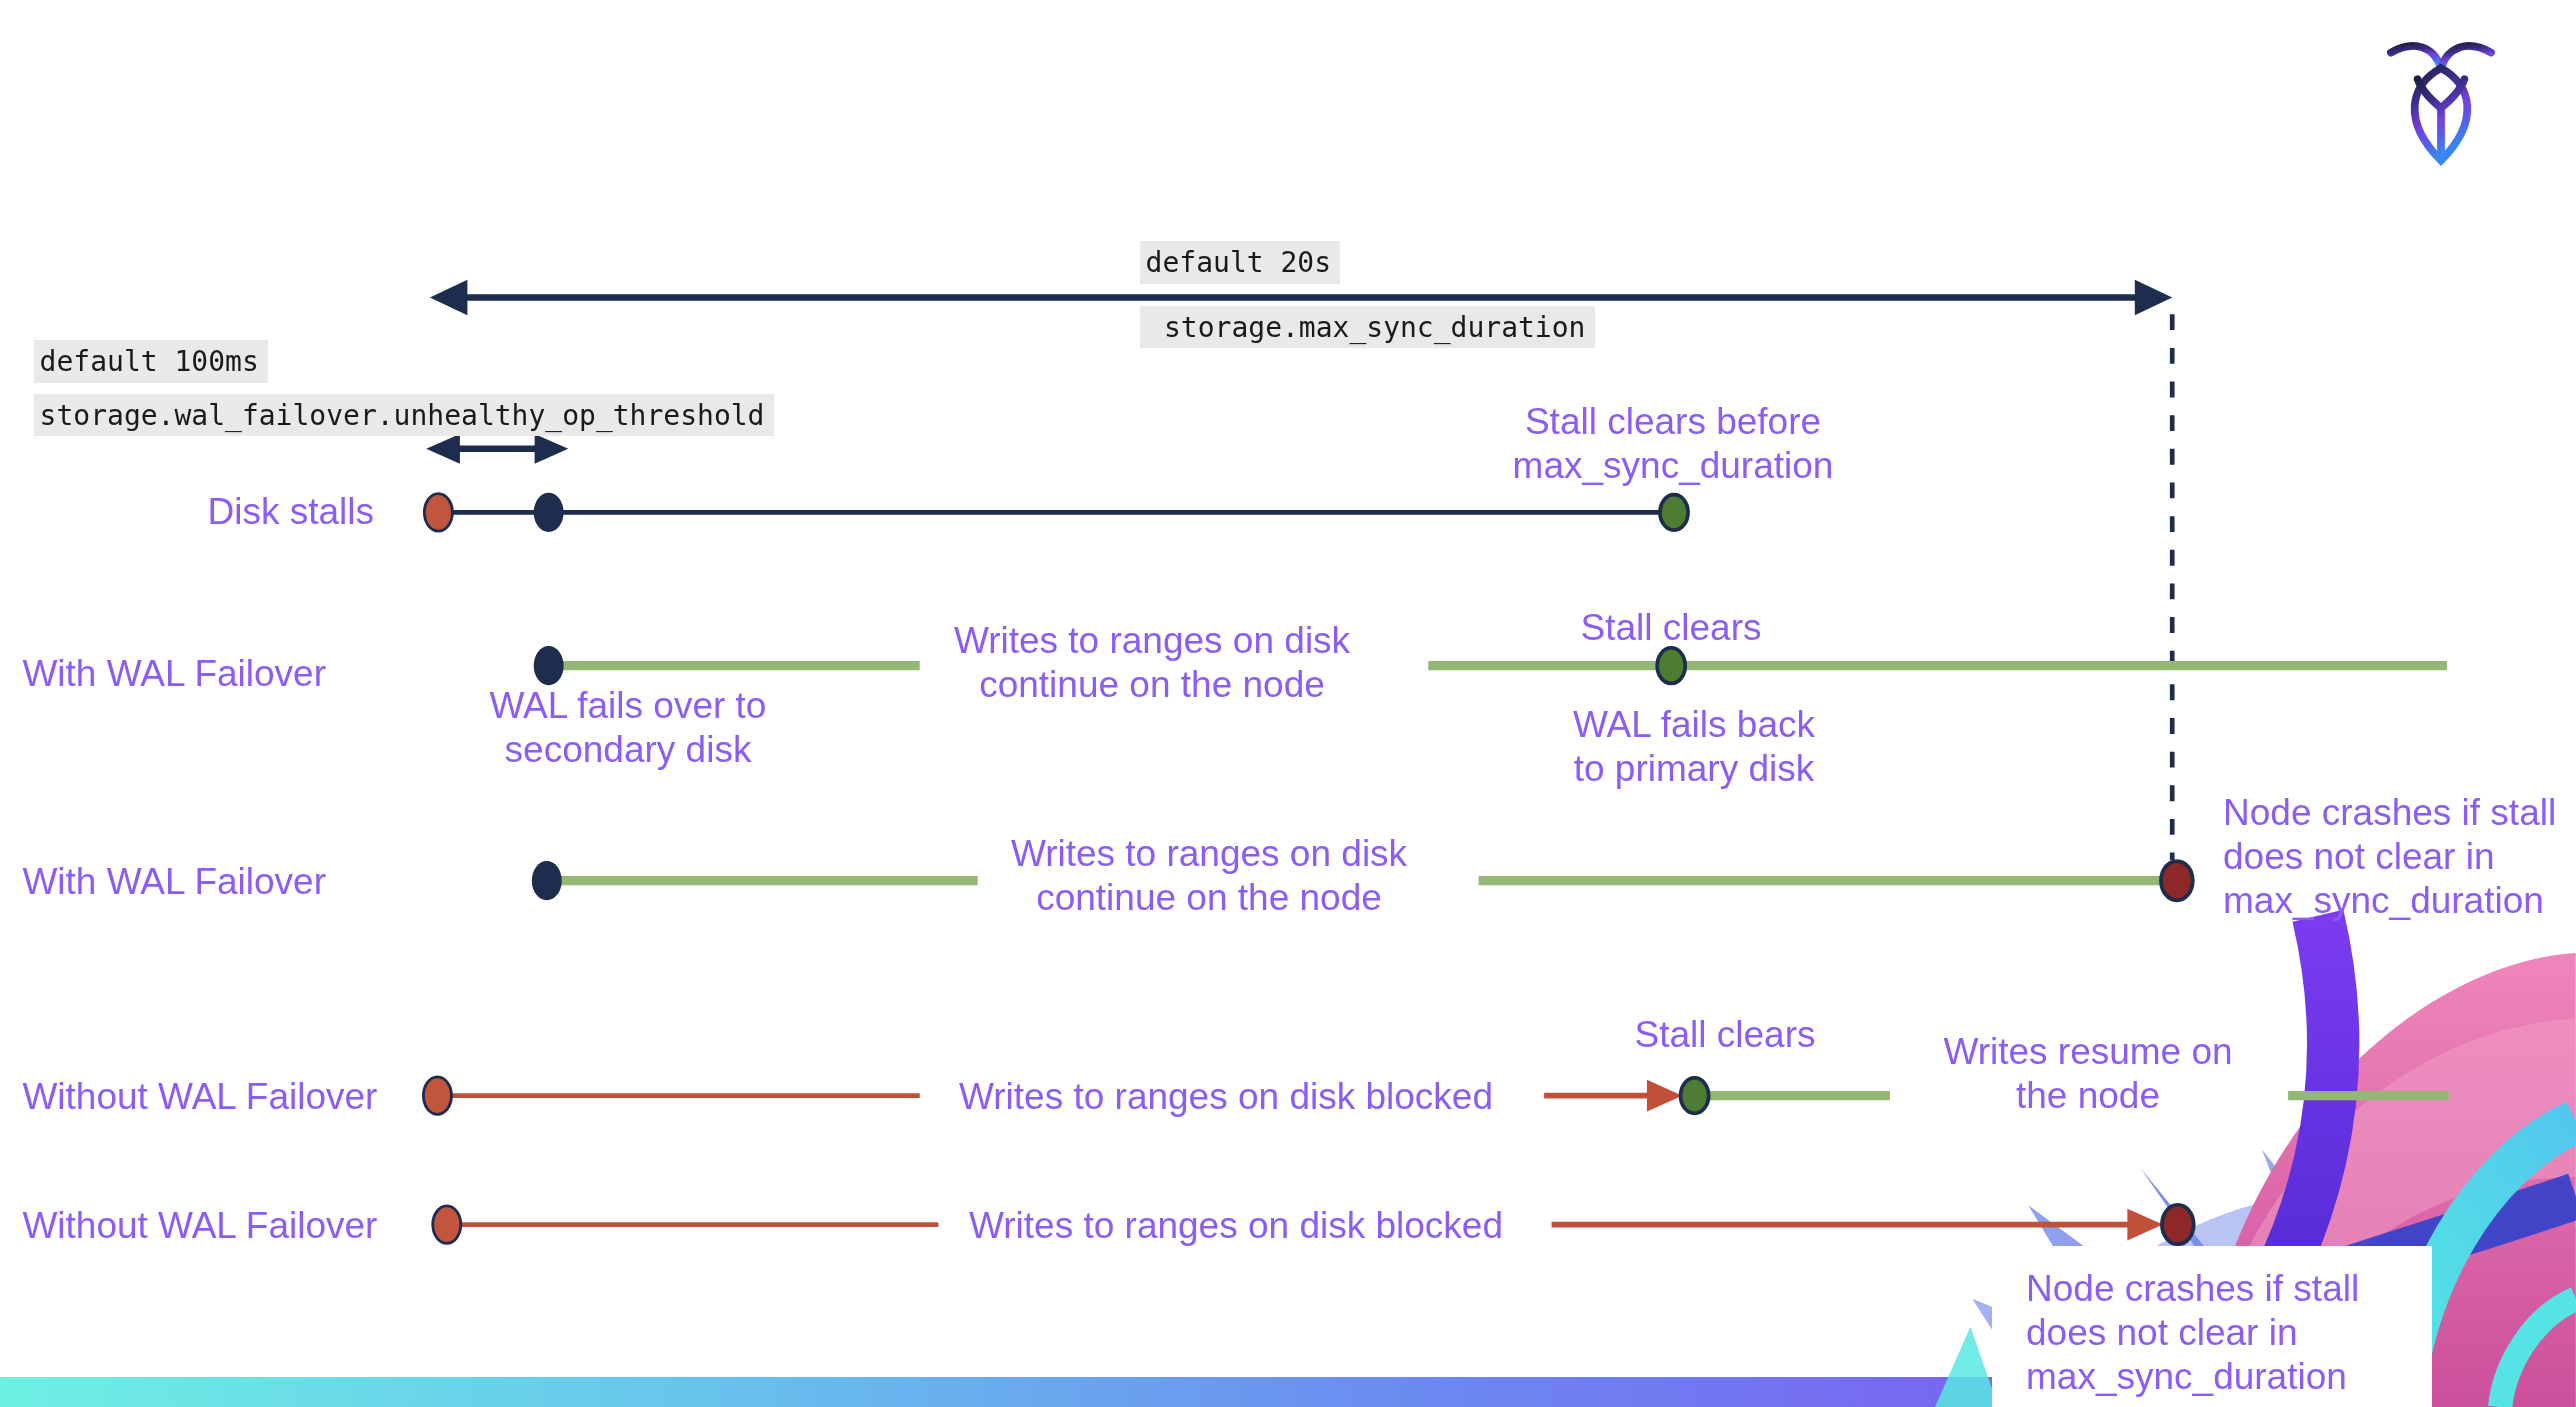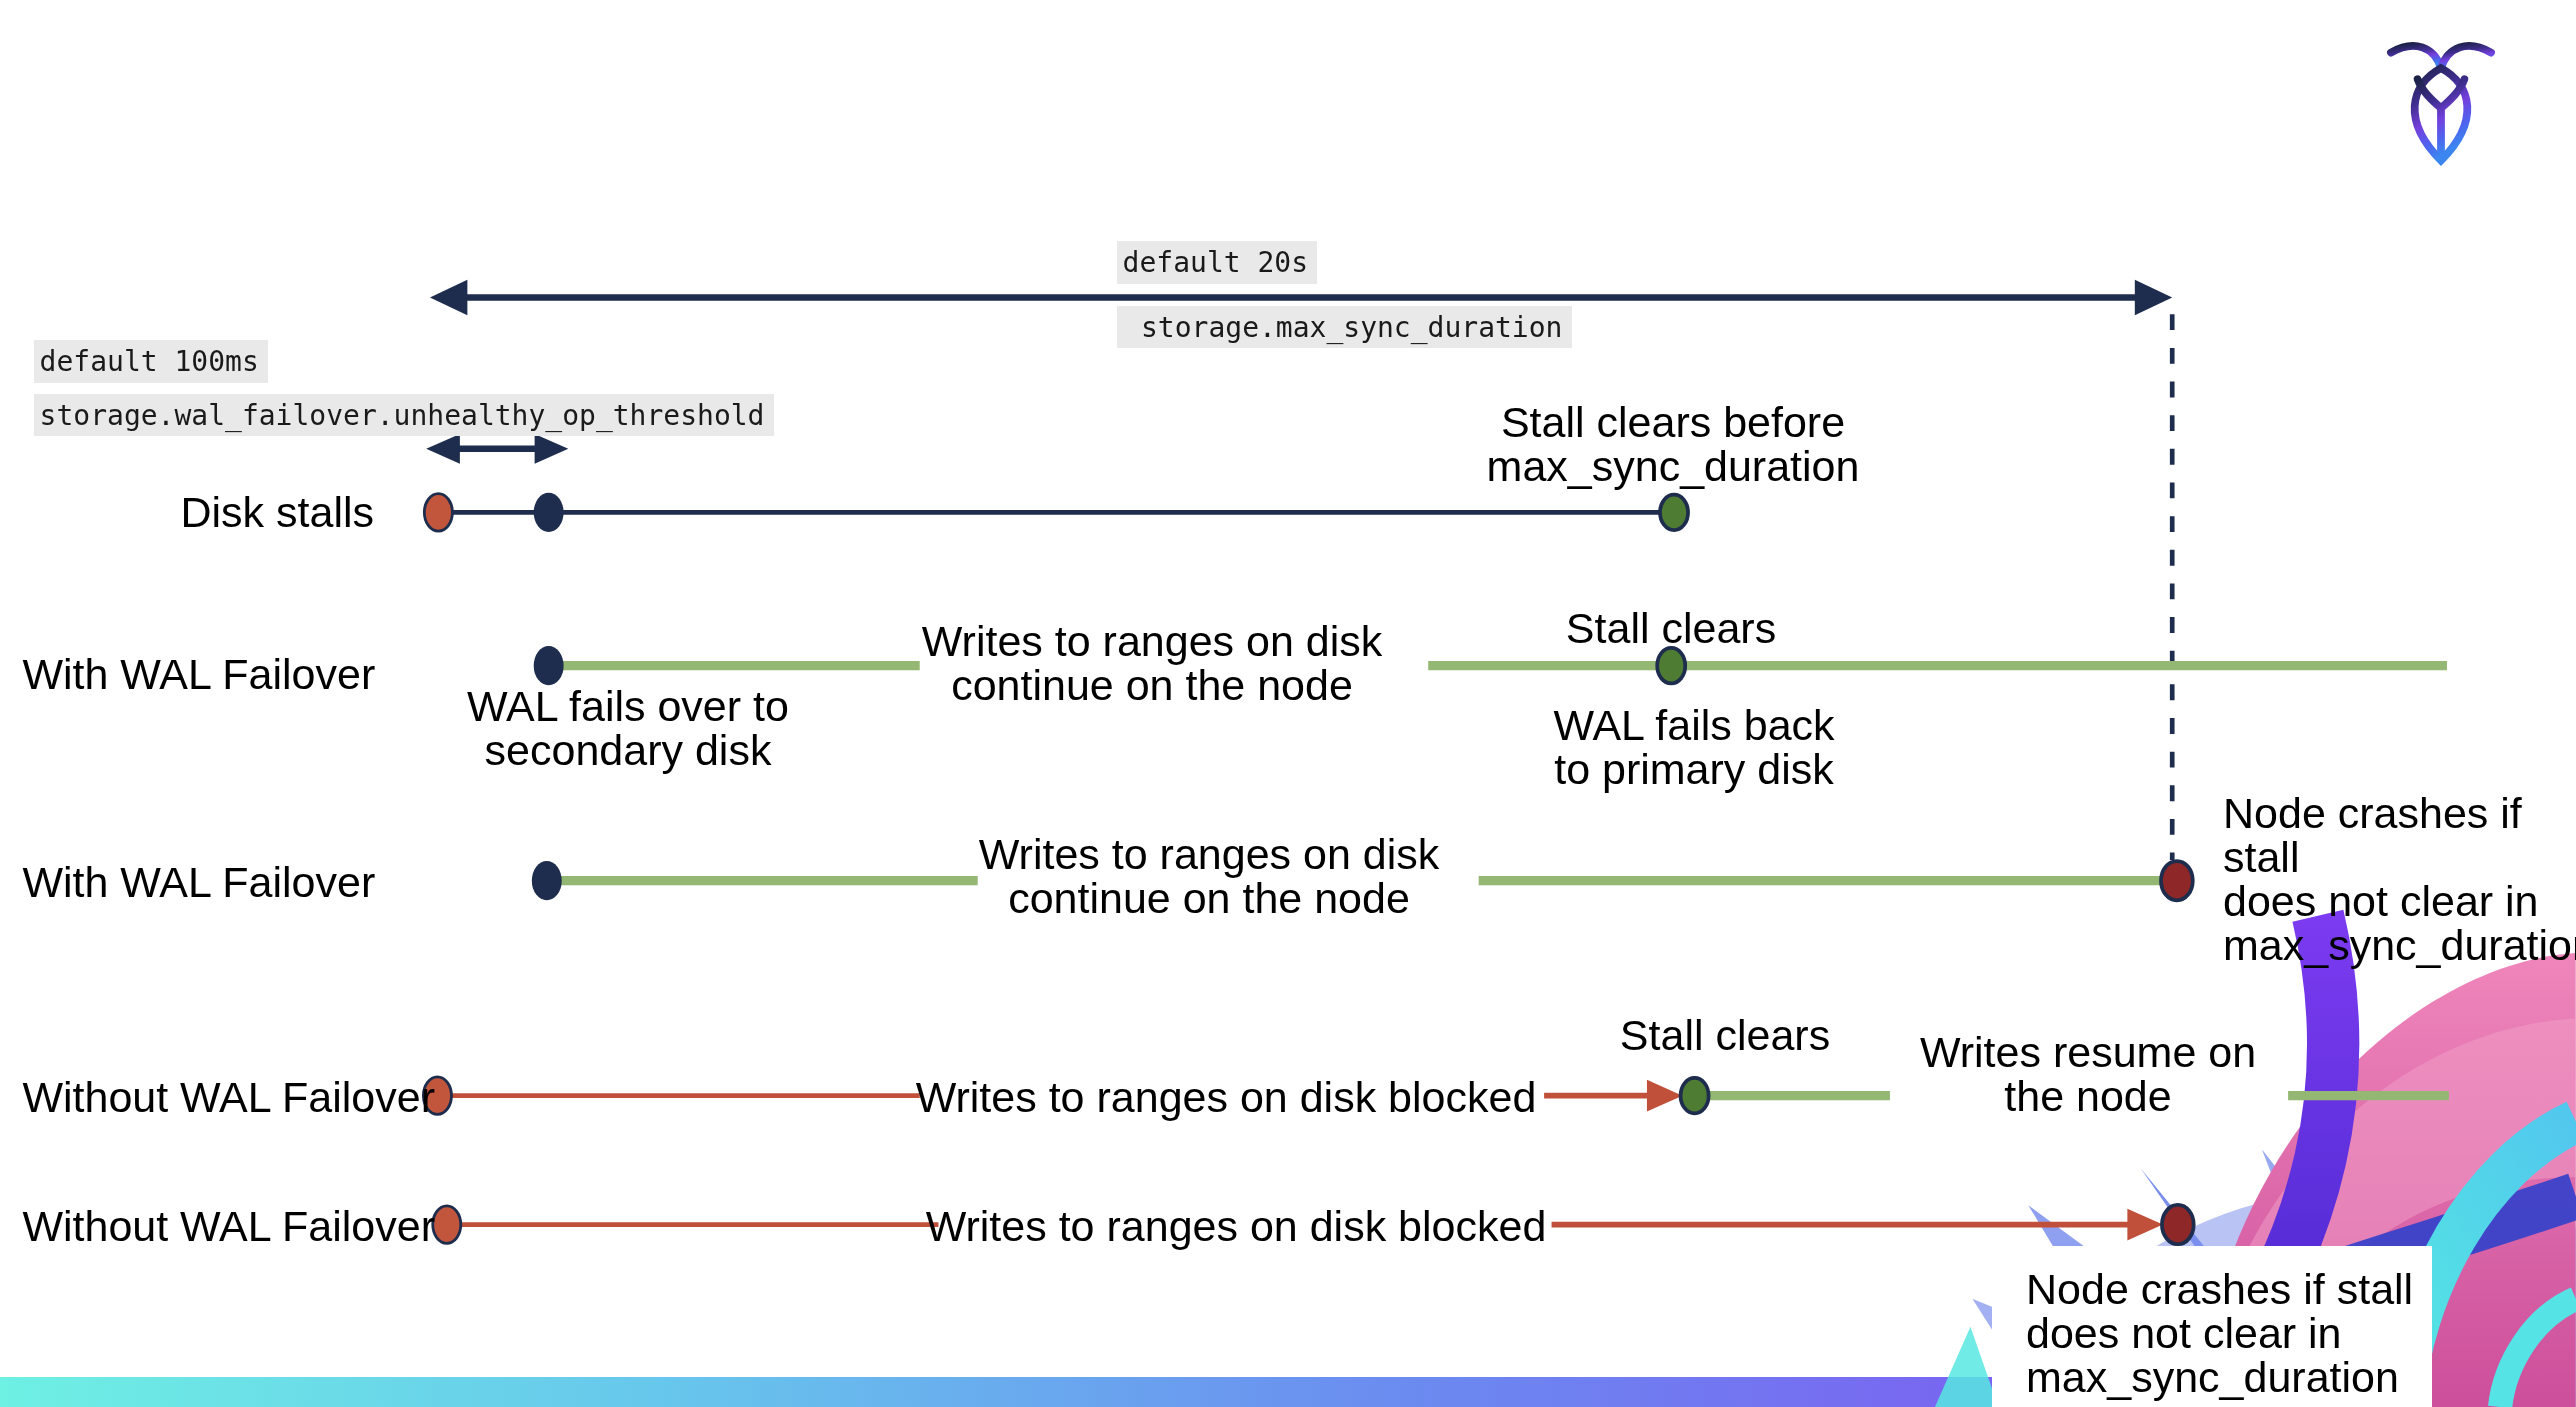--- a/index.html
+++ b/index.html
@@ -5,21 +5,21 @@
   html,body{margin:0;padding:0;background:#ffffff;}
   .stage{position:relative;width:2576px;height:1408px;overflow:hidden;background:#ffffff;
          font-family:"Liberation Sans", sans-serif;color:#111111;}
   .abs{position:absolute;}
   [data-bind]{white-space:pre-line;}
   .title{left:62px;top:54px;font-size:93px;font-weight:700;letter-spacing:-1.9px;color:#0b0b0b;}
   .mono-chip{display:inline-block;background:#e9e9e9;color:#1a1a1a;
              font-family:"DejaVu Sans Mono", monospace;font-size:28px;line-height:37px;
              padding:2.8px 9.3px 2.8px 5.6px;white-space:pre;}
   .chipcol{display:flex;flex-direction:column;align-items:flex-start;gap:9.3px;}
-  .lbl{font-size:43px;line-height:44px;color:#000000;}
+  .lbl{font-size:37px;line-height:44px;color:#8b5cf6;}
   .ctr{transform:translateX(-50%);text-align:center;}
   .bar{left:0;top:1377px;width:2576px;height:31px;
        background:linear-gradient(90deg,#6ef0e3 0%,#67c6ec 26%,#6b8af0 55%,#7b60f1 80%,#8652f0 100%);z-index:1;}
   .artbox{left:1916px;top:897px;width:660px;height:510px;z-index:2;}
   .linelayer{left:0;top:0;z-index:3;}
   .txt{z-index:4;}
   .whitebox{left:1992px;top:1246px;width:440px;height:162px;background:#ffffff;z-index:5;
             box-sizing:border-box;padding:20.6px 0 0 34px;}
   .logobox{left:2385px;top:37px;width:112px;height:129px;z-index:4;}
 </style>
@@ -95,21 +95,21 @@
     <ellipse cx="1813" cy="1172" rx="15" ry="19" fill="#4e7c33" stroke="#1e2d4d" stroke-width="4"></ellipse>
 
     <line x1="492" y1="1310" x2="1004" y2="1310" stroke="#c0503a" stroke-width="5"></line>
     <line x1="1660" y1="1310" x2="2292" y2="1310" stroke="#c0503a" stroke-width="6"></line>
     <polygon points="2314,1310 2276,1293 2276,1327" fill="#c0503a"></polygon>
     <ellipse cx="478" cy="1310" rx="15" ry="20" fill="#c2563c" stroke="#1e2d4d" stroke-width="3"></ellipse>
     <ellipse cx="2330" cy="1310" rx="17" ry="21" fill="#8e2727" stroke="#1e2d4d" stroke-width="4"></ellipse>
   </svg>
 
 
-  <div class="abs chipcol txt" style="left:1117px;top:241px;">
+  <div class="abs chipcol txt" style="left:1140px;top:241px;">
     <span class="mono-chip" data-bind="settings.max_sync.default_label">default 20s</span>
     <span class="mono-chip" style="margin-top:13px;padding-left:24px;" data-bind="settings.max_sync.setting_name">storage.max_sync_duration</span>
   </div>
 
   <div class="abs chipcol txt" style="left:34px;top:340px;">
     <span class="mono-chip" data-bind="settings.unhealthy.default_label">default 100ms</span>
     <span class="mono-chip" style="margin-top:2px;" data-bind="settings.unhealthy.setting_name">storage.wal_failover.unhealthy_op_threshold</span>
   </div>
 
   <div class="abs lbl txt" style="left:131px;top:490px;width:243px;text-align:right;" data-bind="rows.0.label">Disk stalls</div>

